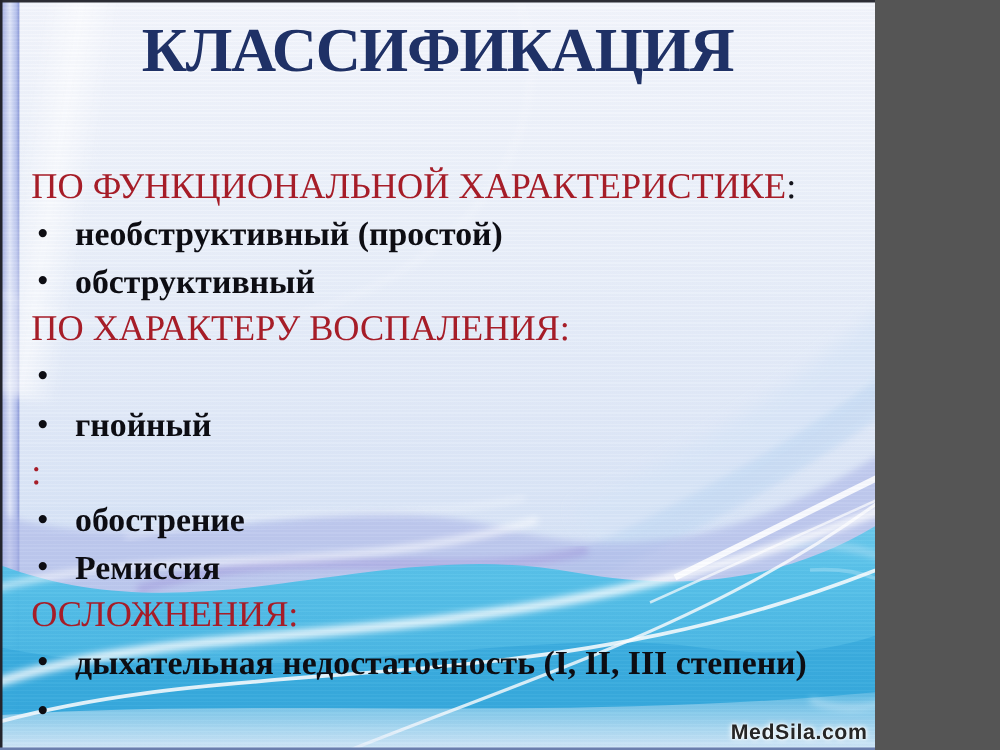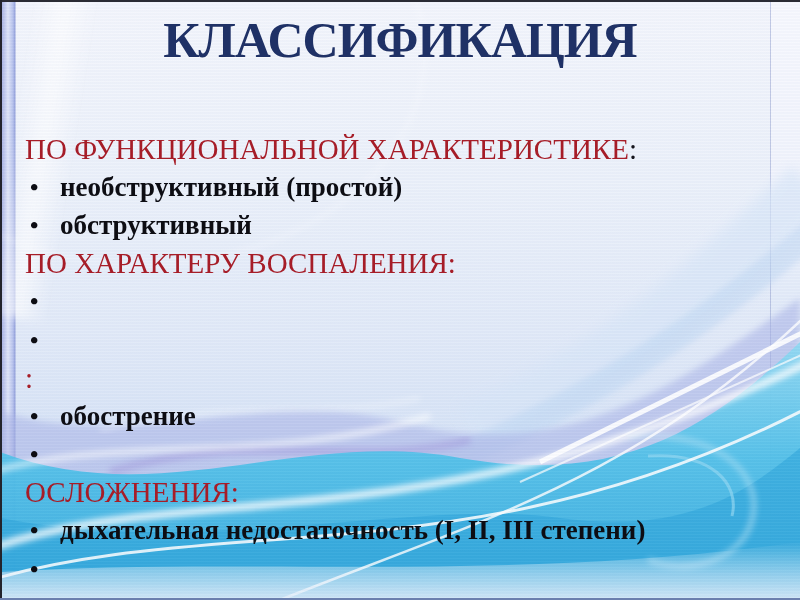--- a/index.html
+++ b/index.html
@@ -1,17 +1,17 @@
 <!DOCTYPE html>
 <html><head>
 <meta charset="utf-8">
 <style>
   html,body{margin:0;padding:0;background:#555;}
   .slide{
-    position:relative;width:800px;height:600px;overflow:hidden;
+    position:relative;width:700px;height:600px;overflow:hidden;
     font-family:"Liberation Serif", serif;
     background:linear-gradient(180deg,#f4f6fc 0%,#ecf1fa 30%,#e2eaf8 55%,#d6e3f6 75%,#cfe0f5 100%);
   }
   
   .right-panel{
     position:absolute;top:0;bottom:0;left:770px;width:30px;
     background:linear-gradient(180deg,#f8f9fe 0%,#f0f3fc 35%,#d9e5f6 62%,#b4d4ee 80%,#9fc8ea 100%);
     border-left:1px solid rgba(148,160,205,.55);
   }
   .left-strip{
@@ -128,41 +128,44 @@
       </div>
       <div class="row heading-row">
         <span>ПО ХАРАКТЕРУ ВОСПАЛЕНИЯ</span>
         <span class="colon">:</span>
       </div>
       <div class="row bullet-row">
         <span class="bullet">•</span>
       </div>
       <div class="row bullet-row">
         <span class="bullet">•</span>
+        <span>гнойный</span>
       </div>
       <div class="row heading-row">
         <span class="colon">:</span>
       </div>
       <div class="row bullet-row">
         <span class="bullet">•</span>
         <span>обострение</span>
       </div>
       <div class="row bullet-row">
         <span class="bullet">•</span>
+        <span>Ремиссия</span>
       </div>
       <div class="row heading-row">
         <span>ОСЛОЖНЕНИЯ</span>
         <span class="colon">:</span>
       </div>
       <div class="row bullet-row">
         <span class="bullet">•</span>
         <span>дыхательная недостаточность (I, II, III степени)</span>
       </div>
       <div class="row bullet-row">
         <span class="bullet">•</span>
       </div>
     </div>
 
+  <div class="watermark">MedSila.com</div>
 
   <div class="edge-top"></div>
   <div class="edge-left"></div>
   <div class="edge-bottom"></div>
 </div>
 
 </body></html>

